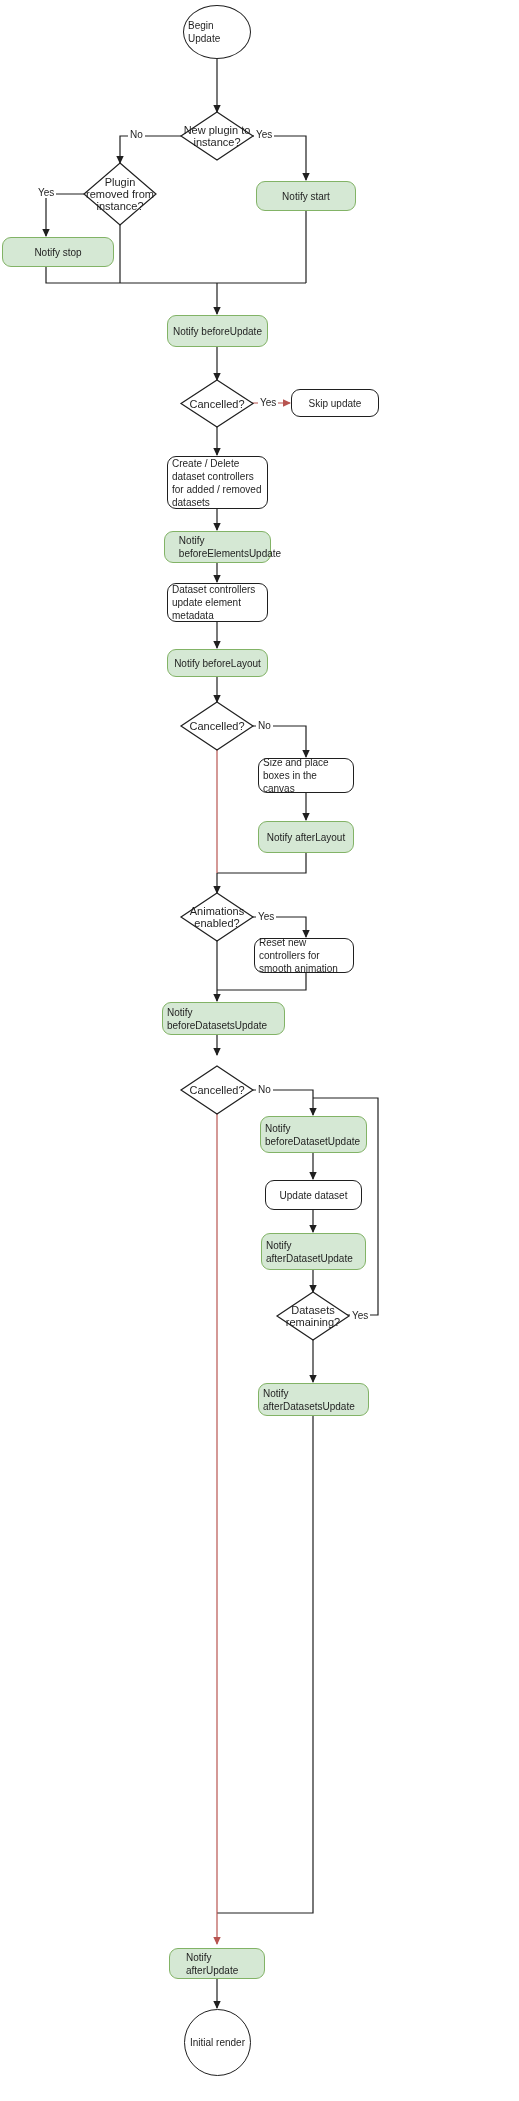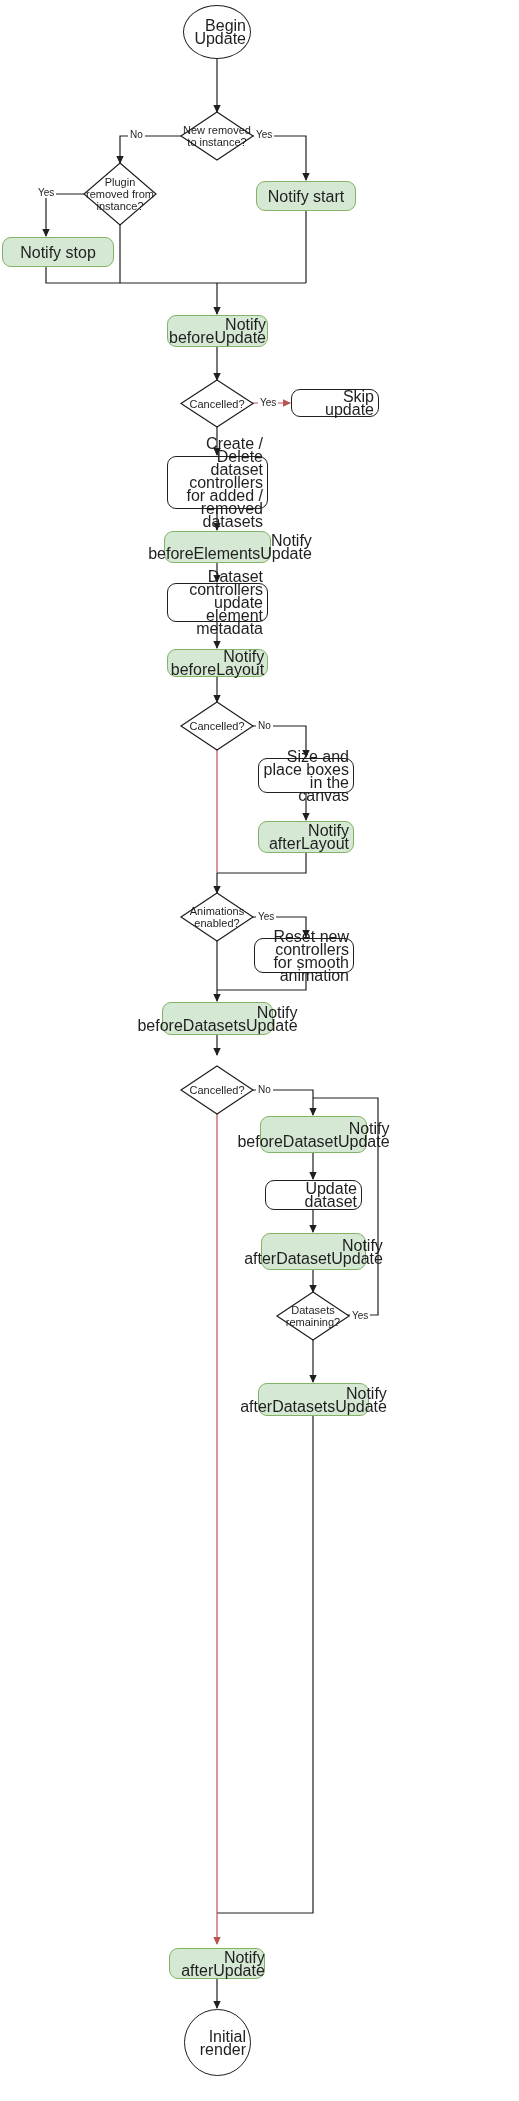--- a/index.html
+++ b/index.html
@@ -1,20 +1,20 @@
 <!DOCTYPE html>
 <html><head>
 <meta charset="utf-8">
 <style>
   html,body{margin:0;padding:0;background:#ffffff;}
   body{font-family:"Liberation Sans", sans-serif;}
   #canvas{position:relative;width:519px;height:2101px;background:#ffffff;overflow:hidden;}
 
   .node{position:absolute;box-sizing:border-box;display:flex;align-items:center;
-        justify-content:center;text-align:right;color:#1f1f1f;font-size:16px;
+        justify-content:center;text-align:left;color:#1f1f1f;font-size:10px;
         line-height:13px;padding:2px 4px;}
 
   .proc{border:1.2px solid #1f1f1f;border-radius:9px;background:#ffffff;}
   .proc.green{background:#d5e8d4;border-color:#82b366;}
 
   .term{border:1.2px solid #1f1f1f;border-radius:50%;background:#ffffff;}
 
   .dia-wrap{position:absolute;}
   .dia-wrap svg{position:absolute;left:0;top:0;overflow:visible;}
   .dia-label{position:absolute;left:0;top:0;width:100%;height:100%;
@@ -115,21 +115,21 @@
   </svg>
 
   <div class="node term" style="left:183px;top:5px;width:68px;height:54px;">
     <span>Begin Update</span>
   </div>
 
   <div class="dia-wrap" style="left:181px;top:112px;width:72px;height:48px;">
     <svg width="72" height="48">
         <polygon points="36,0 72,24 36,48 0,24" fill="#ffffff" stroke="#1f1f1f" stroke-width="1.2"></polygon>
       </svg>
-    <div class="dia-label">New removed to instance?</div>
+    <div class="dia-label">New plugin to instance?</div>
   </div>
   <div class="edge-label" style="left:128px;top:129px;">No</div>
   <div class="edge-label" style="left:254px;top:129px;">Yes</div>
 
   <div class="dia-wrap" style="left:84px;top:163px;width:72px;height:62px;">
     <svg width="72" height="62">
         <polygon points="36,0 72,31 36,62 0,31" fill="#ffffff" stroke="#1f1f1f" stroke-width="1.2"></polygon>
       </svg>
     <div class="dia-label">Plugin removed from instance?</div>
   </div>
@@ -196,21 +196,21 @@
         <polygon points="36,0 72,24 36,48 0,24" fill="#ffffff" stroke="#1f1f1f" stroke-width="1.2"></polygon>
       </svg>
     <div class="dia-label">Animations enabled?</div>
   </div>
   <div class="edge-label" style="left:256px;top:911px;">Yes</div>
 
   <div class="node proc" style="left:254px;top:938px;width:100px;height:35px;">
     <span>Reset new controllers for smooth animation</span>
   </div>
 
-  <div class="node proc green" style="left:162px;top:1002px;width:111px;height:33px;">
+  <div class="node proc green" style="left:162px;top:1002px;width:123px;height:33px;">
     <span>Notify beforeDatasetsUpdate</span>
   </div>
 
   <div class="dia-wrap" style="left:181px;top:1066px;width:72px;height:48px;">
     <svg width="72" height="48">
         <polygon points="36,0 72,24 36,48 0,24" fill="#ffffff" stroke="#1f1f1f" stroke-width="1.2"></polygon>
       </svg>
     <div class="dia-label">Cancelled?</div>
   </div>
   <div class="edge-label" style="left:256px;top:1084px;">No</div>

